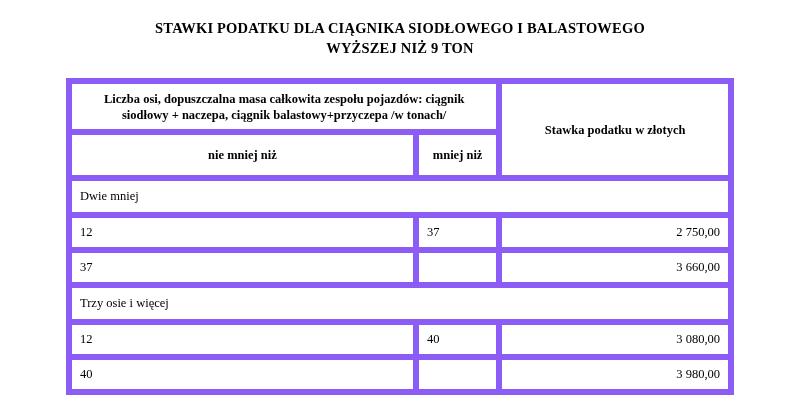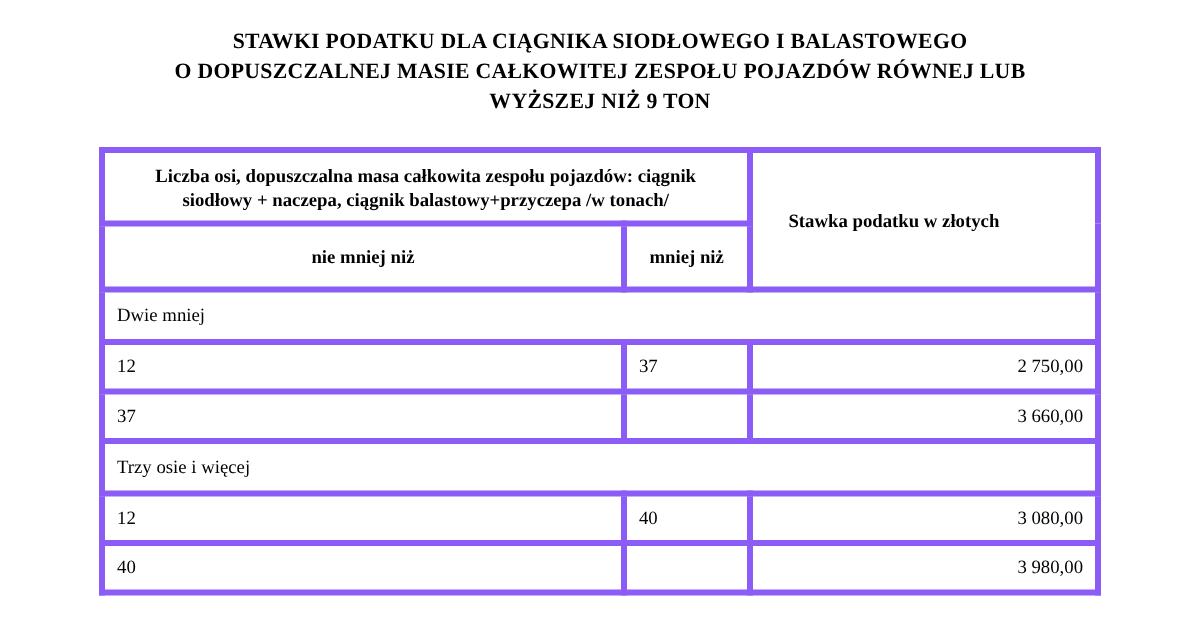--- a/index.html
+++ b/index.html
@@ -37,35 +37,35 @@
     margin: 20px auto 0 auto;
     width: 668px;
   }
   table.rates {
     border-collapse: collapse;
     width: 100%;
     table-layout: fixed;
     font-size: 12.5px;
   }
   table.rates td, table.rates th {
-    border: 4px solid #8b5cf6;
+    border: 6px solid #8b5cf6;
     vertical-align: middle;
   }
   .col-a { width: 52.4%; }
   .col-b { width: 12.6%; }
   .col-c { width: 35.0%; }
 
   .head-desc {
     text-align: center;
     font-weight: bold;
     padding: 7px 10px 6px 10px;
     line-height: 16px;
   }
   .head-rate {
-    text-align: left;
+    text-align: center;
     font-weight: bold;
     padding: 6px 24px;
     line-height: 16px;
   }
   .head-sub {
     text-align: center;
     font-weight: bold;
     height: 32px;
     padding: 4px 6px;
   }
@@ -82,21 +82,20 @@
   .cell-center { text-align: right; }
   .tall { height: 28px; }
 </style>
 </head>
 <body>
 
 <div class="page">
 
   <h1 class="doc-title">
     <span class="line">STAWKI PODATKU DLA CIĄGNIKA SIODŁOWEGO I BALASTOWEGO</span>
-    <span class="line">O DOPUSZCZALNEJ MASIE CAŁKOWITEJ ZESPOŁU POJAZDÓW RÓWNEJ LUB</span>
     <span class="line">WYŻSZEJ NIŻ 9 TON</span>
   </h1>
 
   <div class="table-wrap">
     <table class="rates">
       <colgroup>
         <col class="col-a">
         <col class="col-b">
         <col class="col-c">
       </colgroup>

